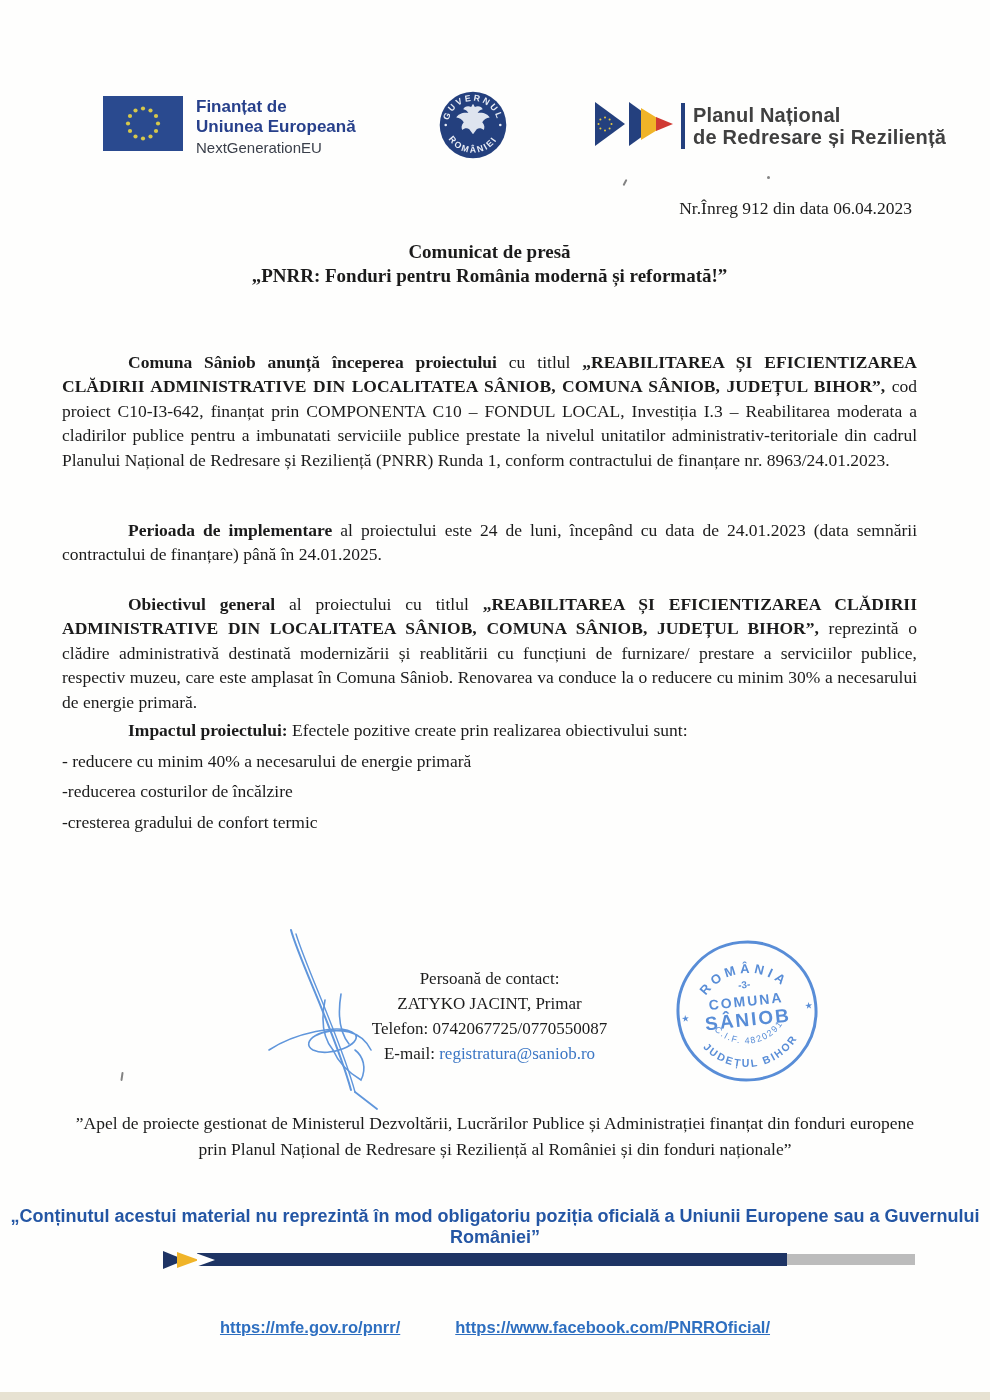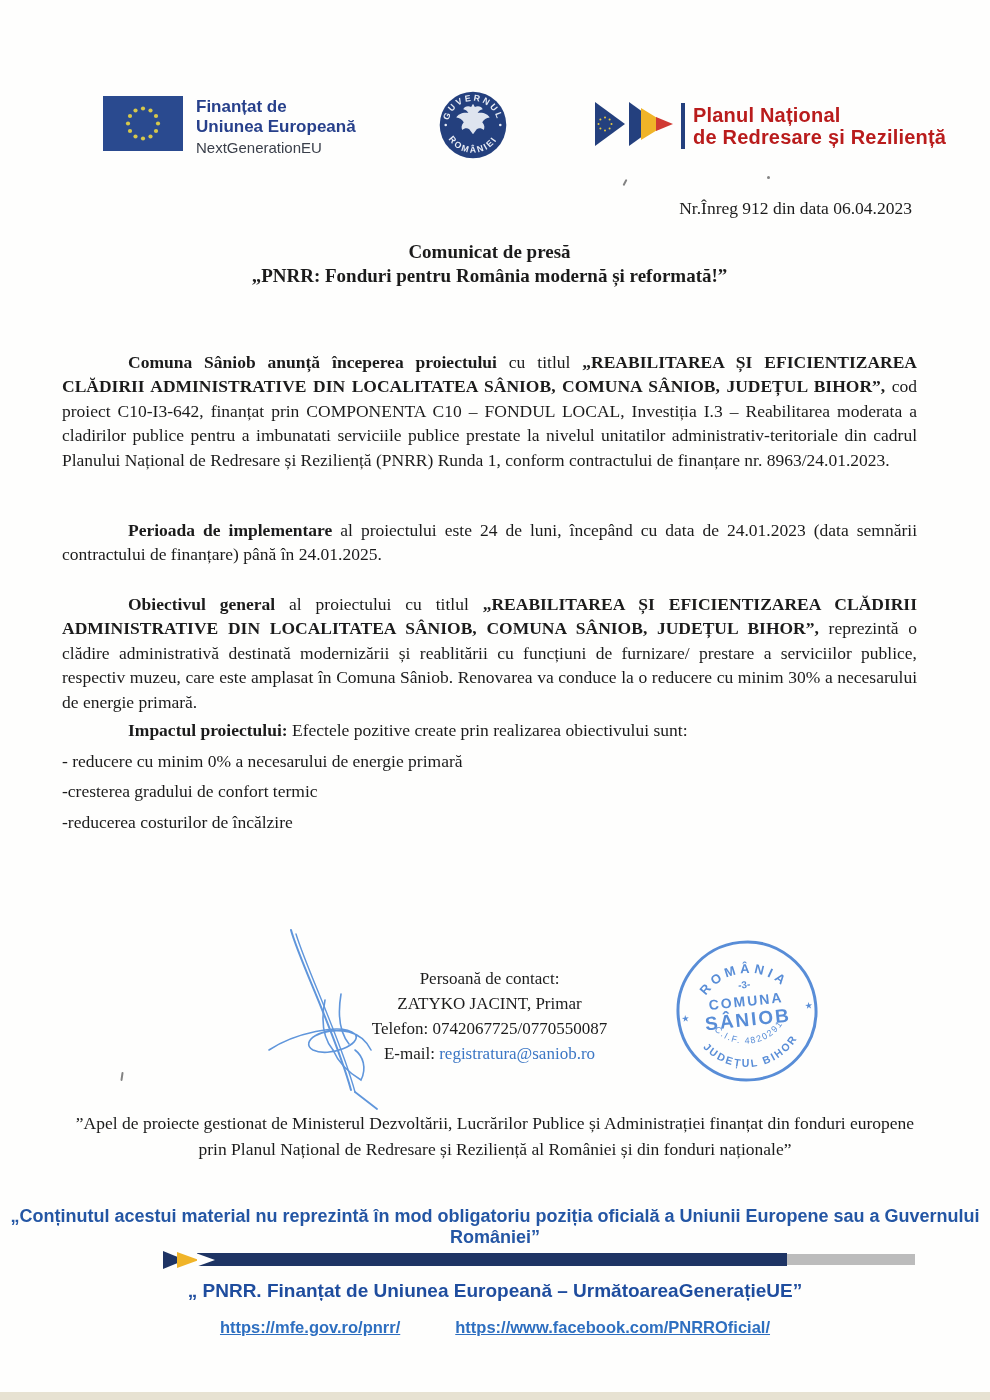--- a/index.html
+++ b/index.html
@@ -12,21 +12,21 @@
   
   .eu-logo { position:absolute; left:103px; top:96px; display:flex; gap:13px; align-items:flex-start; }
   .eu-logo .txt { font-family:"Liberation Sans", sans-serif; padding-top:1px; }
   .eu-logo .l1, .eu-logo .l2 { font-weight:bold; color:#27408b; font-size:17px; line-height:20px; }
   .eu-logo .l3 { color:#3a3f4a; font-size:15px; line-height:21px; }
 
   .gov-seal { position:absolute; left:436px; top:88px; }
 
   .pnrr-logo { position:absolute; left:595px; top:100px; display:flex; align-items:center; }
   .pnrr-logo .sep { width:4px; height:46px; background:#24407e; margin:0 8px 0 4px; }
-  .pnrr-logo .txt { font-family:"Liberation Sans", sans-serif; font-weight:bold; color:#b91c1c; font-size:20px; line-height:22px; letter-spacing:.2px; }
+  .pnrr-logo .txt { font-family:"Liberation Sans", sans-serif; font-weight:bold; color:#404040; font-size:20px; line-height:22px; letter-spacing:.2px; }
 
   
   .reg-line { position:absolute; top:198px; right:78px; font-size:17.5px; }
   .doc-title { position:absolute; left:62px; top:240px; width:855px; text-align:center; font-weight:bold; font-size:19px; line-height:24px; }
 
   
   .para { position:absolute; left:62px; width:855px; font-size:17.5px; line-height:24.5px; text-align:justify; }
   .para .ind { display:inline-block; width:66px; }
   .b { font-weight:bold; }
   .bullets div { margin-top:6px; text-align:left; }
@@ -145,23 +145,23 @@
 
   <p class="para" style="top:332px"><span class="ind"></span><span class="b">Comuna Sâniob anunță începerea proiectului</span><span> cu titlul </span><span class="b">„REABILITAREA ȘI EFICIENTIZAREA CLĂDIRII ADMINISTRATIVE DIN LOCALITATEA SÂNIOB, COMUNA SÂNIOB, JUDEȚUL BIHOR”,</span><span> cod proiect C10-I3-642, finanțat prin COMPONENTA C10 – FONDUL LOCAL, Investiția I.3 – Reabilitarea moderata a cladirilor publice pentru a imbunatati serviciile publice prestate la nivelul unitatilor administrativ-teritoriale din cadrul Planului Național de Redresare și Reziliență (PNRR) Runda 1, conform contractului de finanțare nr. 8963/24.01.2023.</span></p>
 
   <p class="para" style="top:500px"><span class="ind"></span><span class="b">Perioada de implementare</span><span> al proiectului este 24 de luni, începând cu data de 24.01.2023 (data semnării contractului de finanțare) până în 24.01.2025.</span></p>
 
   <p class="para" style="top:574px"><span class="ind"></span><span class="b">Obiectivul general</span><span> al proiectului cu titlul </span><span class="b">„REABILITAREA ȘI EFICIENTIZAREA CLĂDIRII ADMINISTRATIVE DIN LOCALITATEA SÂNIOB, COMUNA SÂNIOB, JUDEȚUL BIHOR”,</span><span> reprezintă o clădire administrativă destinată modernizării și reablitării cu funcțiuni de furnizare/ prestare a serviciilor publice, respectiv muzeu, care este amplasat în Comuna Sâniob. Renovarea va conduce la o reducere cu minim 30% a necesarului de energie primară.</span></p>
 
   <div class="para" style="top:718px">
     <div><span class="ind"></span><span class="b">Impactul proiectului:</span><span> Efectele pozitive create prin realizarea obiectivului sunt:</span></div>
     <div class="bullets">
-      <div>- reducere cu minim 0% a necesarului de energie primară</div>
+      <div>- reducere cu minim 40% a necesarului de energie primară</div>
+      <div>-reducerea costurilor de încălzire</div>
       <div>-cresterea gradului de confort termic</div>
-      <div>-reducerea costurilor de încălzire</div>
     </div>
   </div>
 
 
   <div class="signature">
     <svg width="170" height="190" viewBox="0 0 170 190" fill="none" stroke="#4f8bd8" stroke-linecap="round" opacity="0.9">
       <path d="M28 8 C 36 38, 72 110, 88 168" stroke-width="2"></path>
       <path d="M33 12 C 44 48, 78 118, 92 170" stroke-width="1.4"></path>
       <path d="M6 128 C 30 112, 78 100, 92 112 C 100 122, 66 136, 50 128 C 36 120, 58 104, 86 110 C 98 113, 104 120, 108 128" stroke-width="1.6"></path>
       <path d="M62 78 C 58 98, 60 116, 70 128" stroke-width="1.6"></path>
@@ -212,21 +212,20 @@
   <div class="bar-navy"></div>
   <div class="bar-gray"></div>
   <div class="bar-arrows">
     <svg width="58" height="20" viewBox="0 0 58 20">
       <polygon points="2,1 24,10 2,19" fill="#1e3464"></polygon>
       <polygon points="16,2 38,10 16,18" fill="#f0b428"></polygon>
       <polygon points="36,3.5 54,10 36,16.5" fill="#ffffff"></polygon>
     </svg>
   </div>
 
-  <div class="tagline">„ PNRR. Finanțat de Uniunea Europeană – UrmătoareaGenerațieUE”</div>
 
   <div class="links">
     <a href="#">https://mfe.gov.ro/pnrr/</a>
     <a href="#">https://www.facebook.com/PNRROficial/</a>
   </div>
 
   <div class="speck speck1"></div>
   <div class="speck speck2"></div>
   <div class="speck speck3"></div>
   <div class="bottom-strip"></div>

